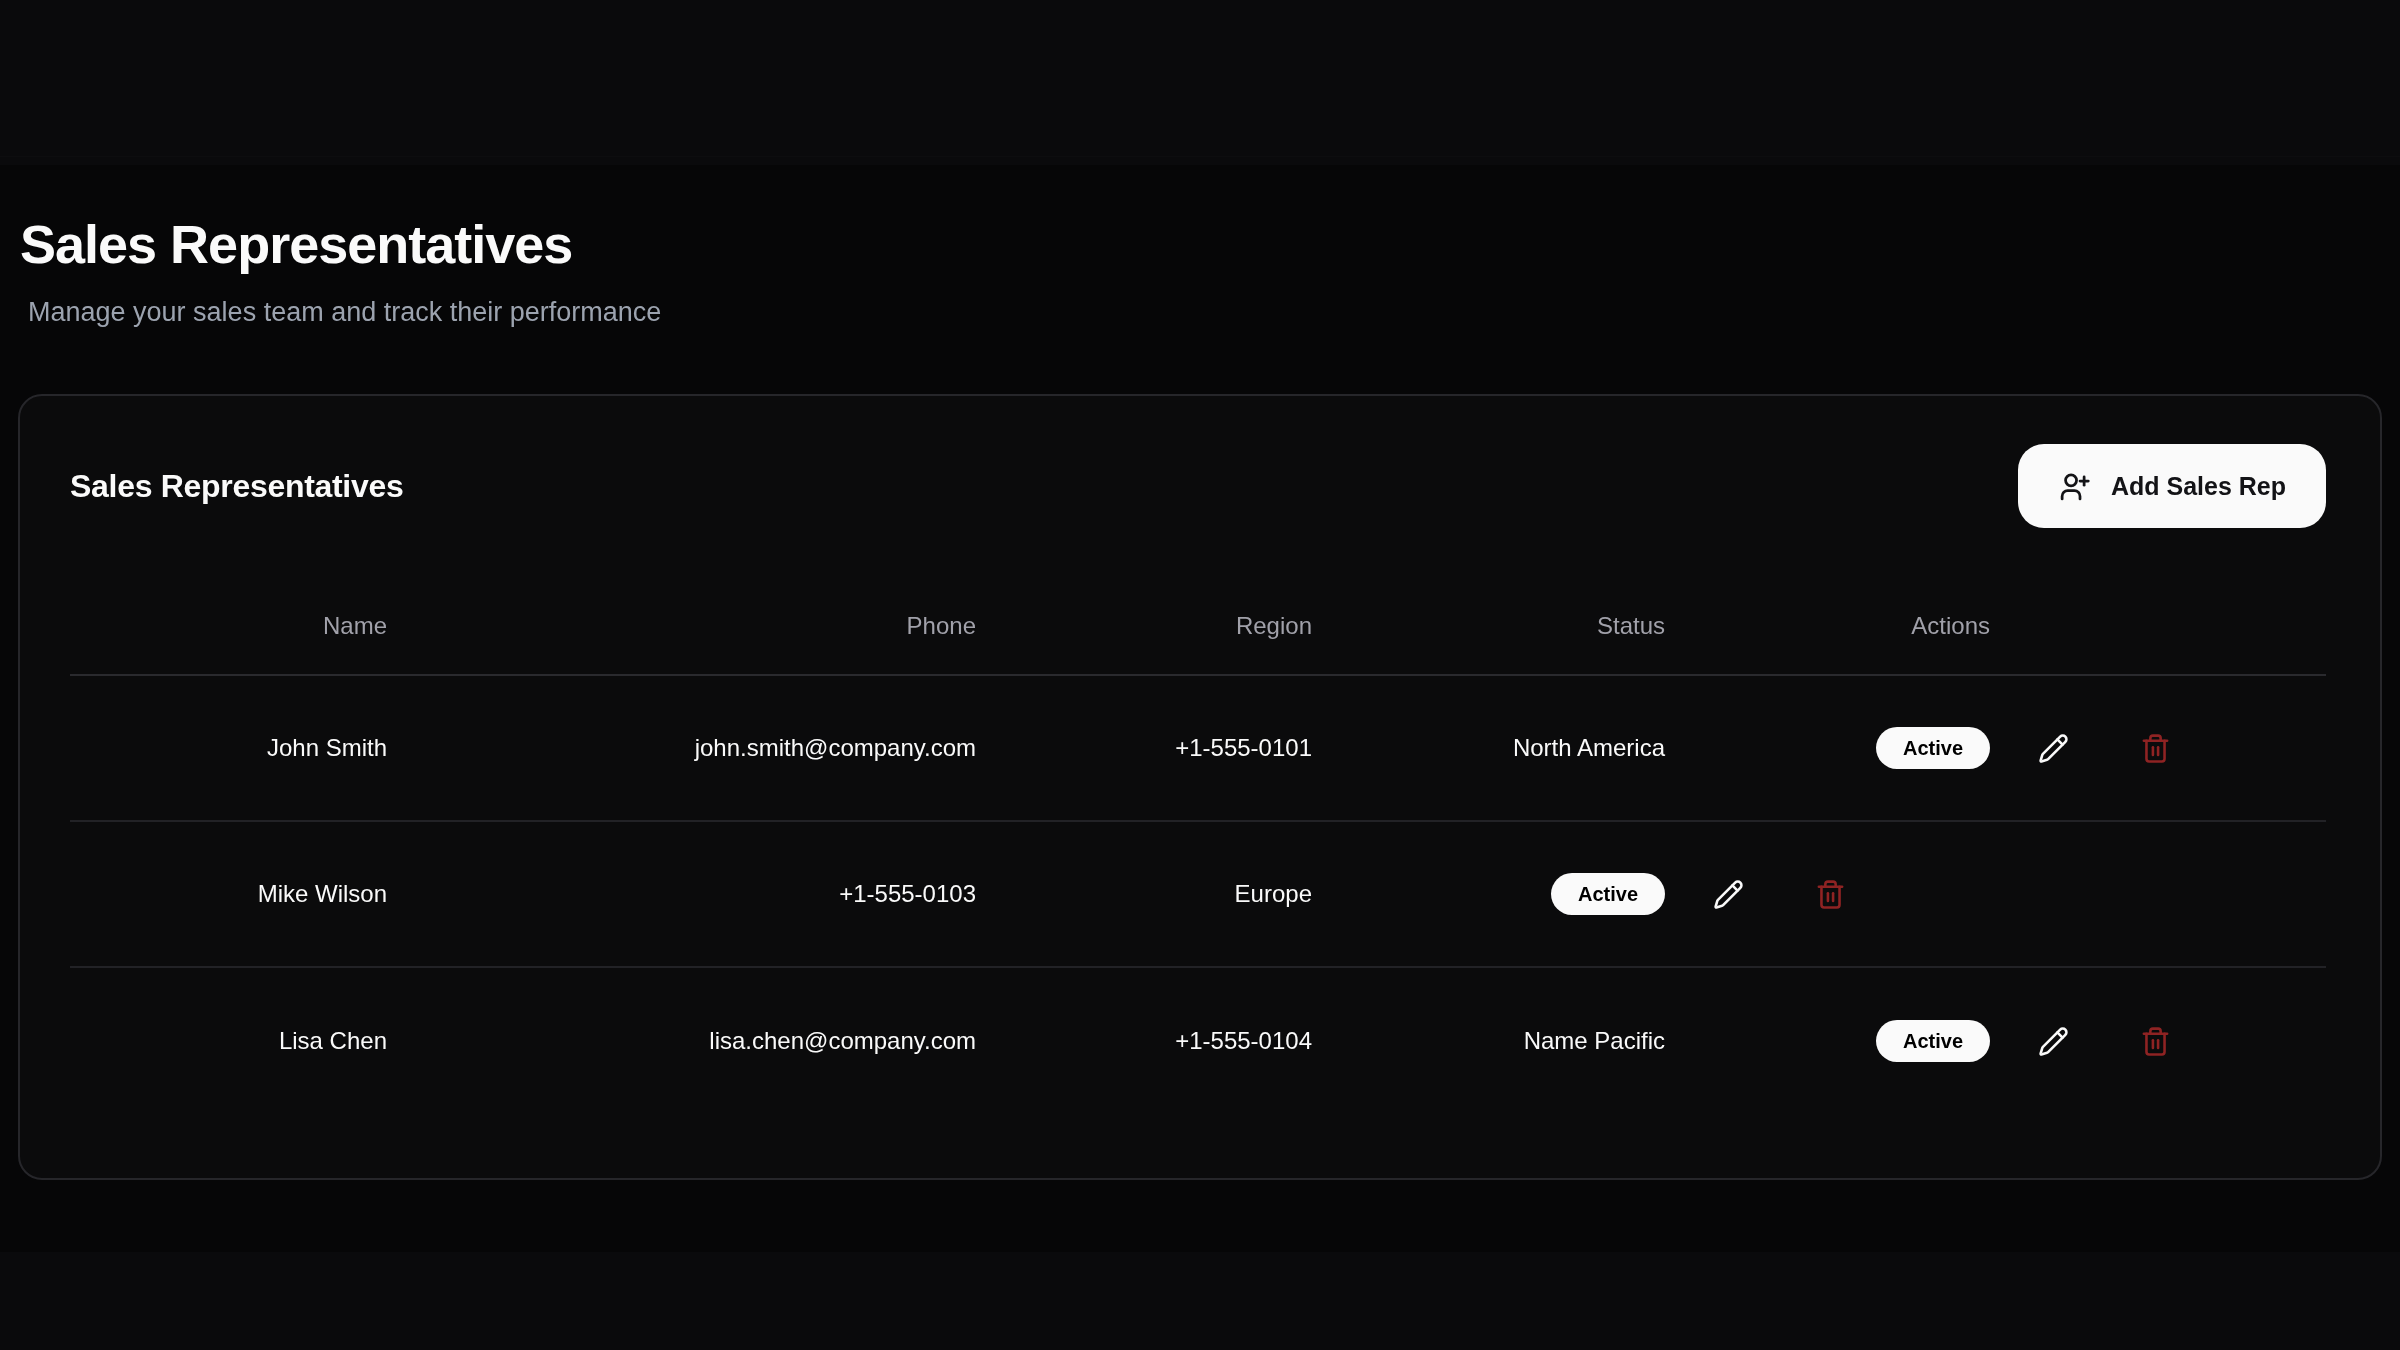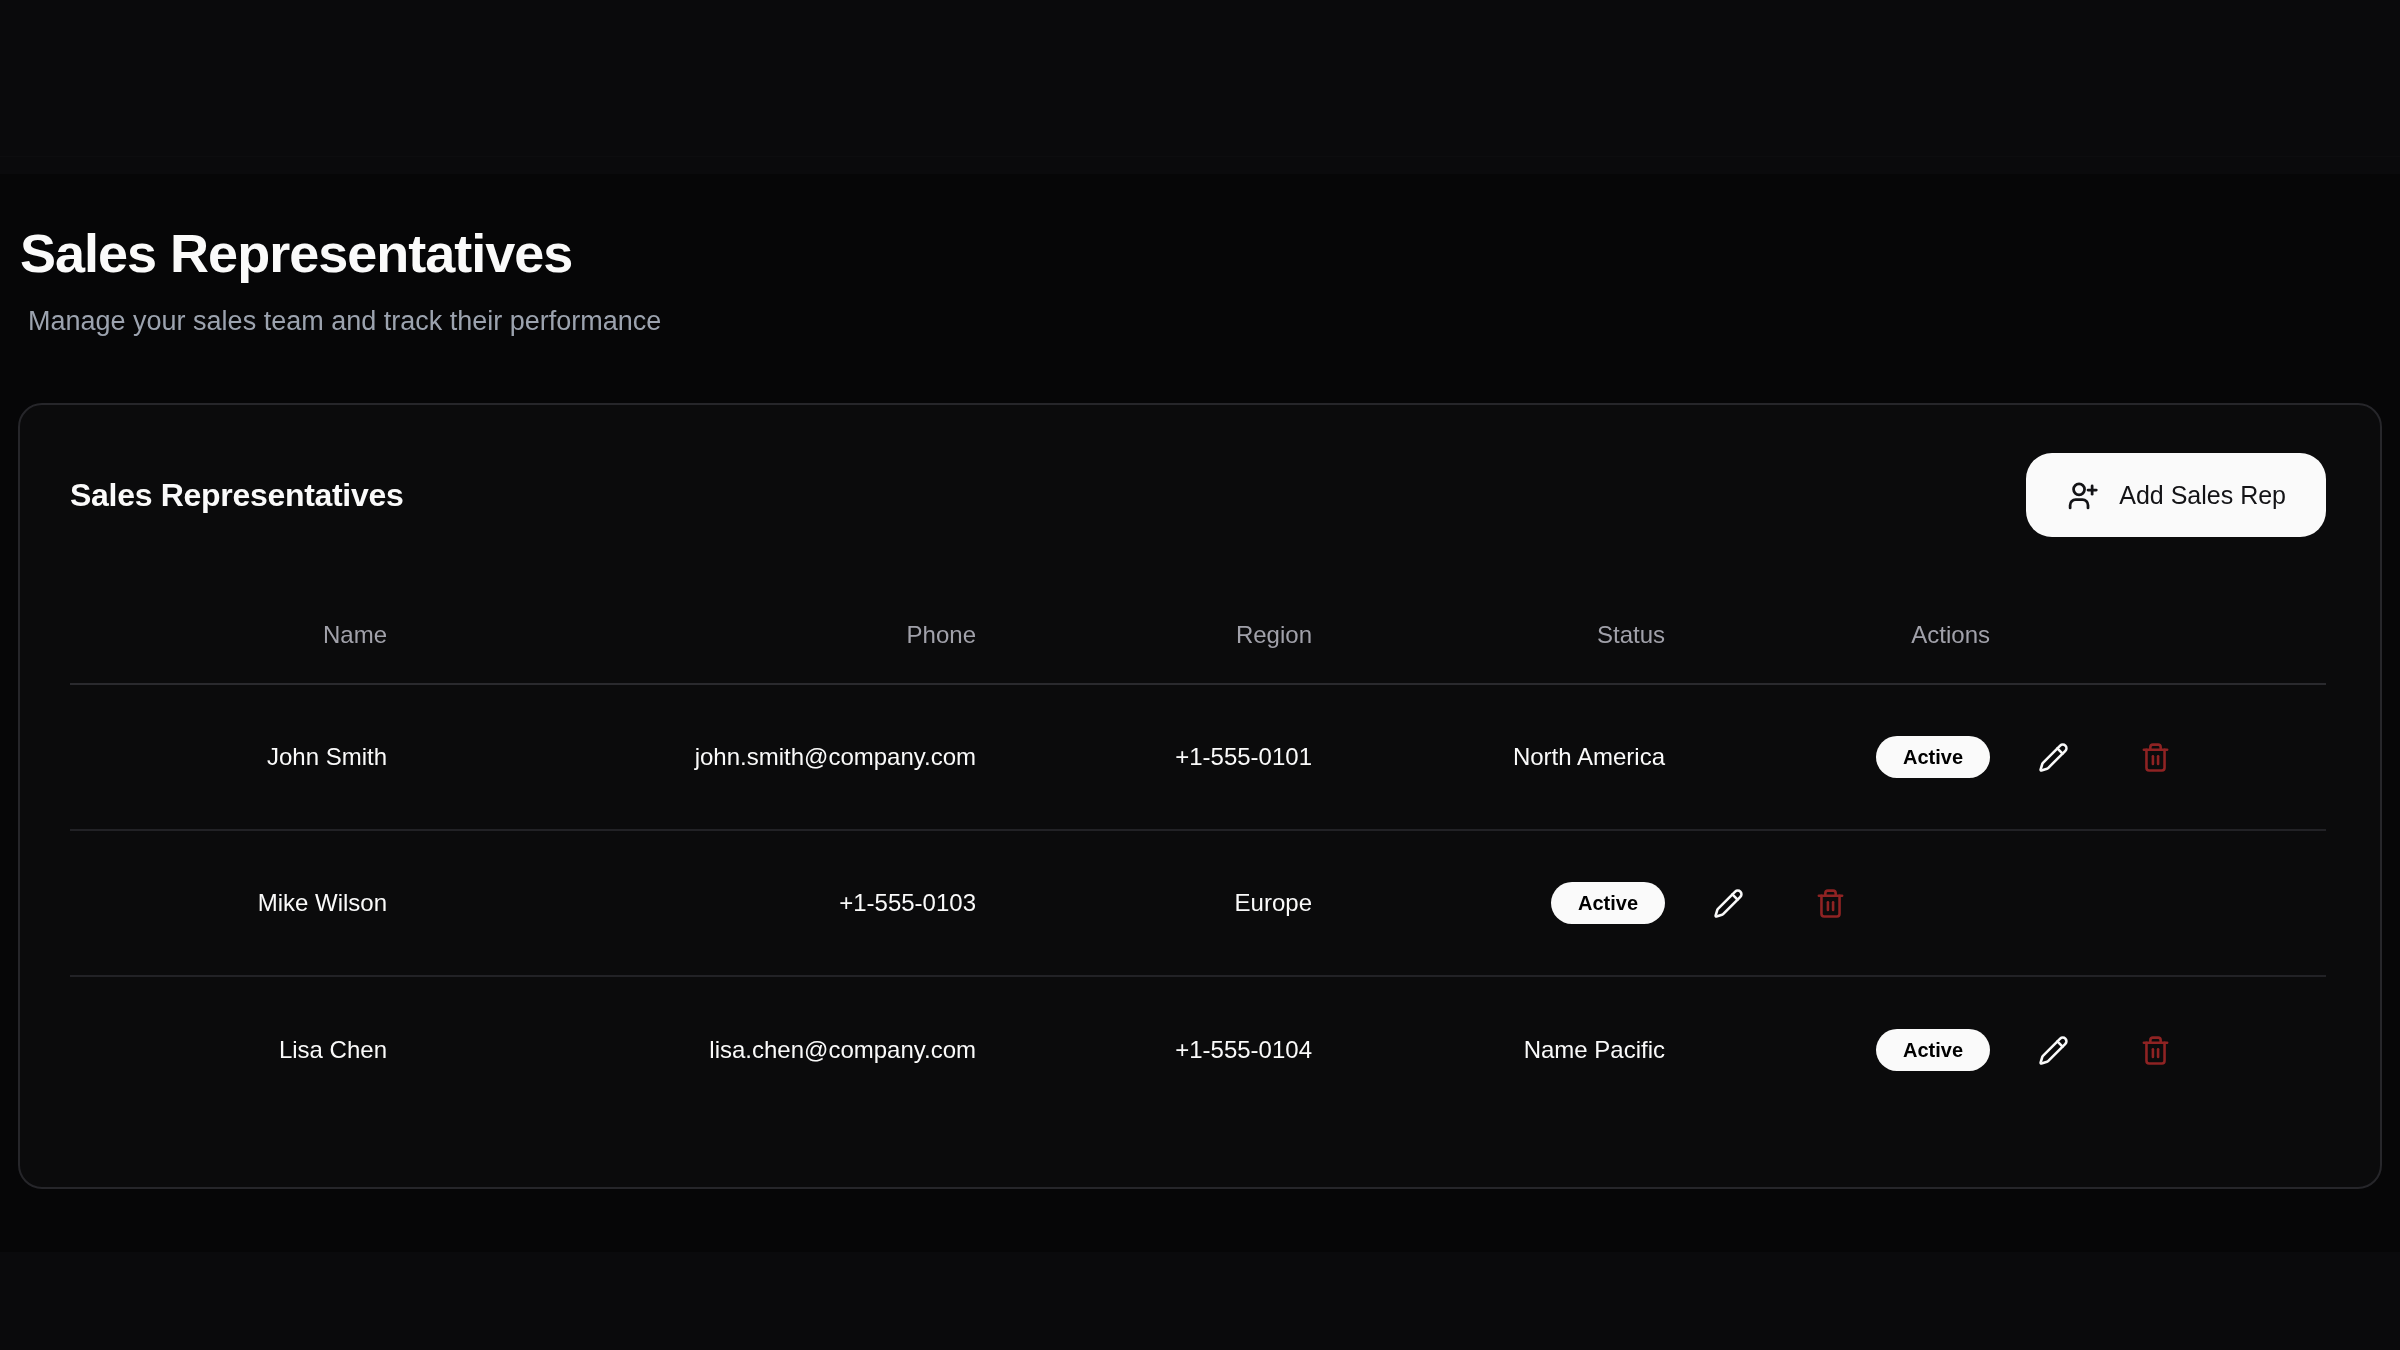--- a/index.html
+++ b/index.html
@@ -9,21 +9,21 @@
     font-family: "Liberation Sans", "DejaVu Sans", sans-serif;
     color: #fafafa;
     position: relative;
   }
   .top-band {
     position: absolute; top: 0; left: 0; width: 2400px; height: 157px;
     background: #0a0a0c;
     border-bottom: 1px solid #0d0d0f;
   }
   .main-area {
-    position: absolute; top: 174px; left: 0; width: 2400px; height: 1095px;
+    position: absolute; top: 165px; left: 0; width: 2400px; height: 1095px;
     background: #060607;
     padding: 48px 18px 0 18px;
   }
   .page-title {
     font-size: 54px; font-weight: 700; letter-spacing: -1px;
     color: #fafafa; line-height: 1.15; margin-left: 2px;
   }
   .page-subtitle {
     font-size: 27px; font-weight: 400; color: #9ca3af;
     margin-top: 22px; margin-left: 10px;
@@ -41,21 +41,21 @@
     margin-bottom: 50px;
   }
   .card-title {
     font-size: 32px; font-weight: 700; letter-spacing: -0.3px; color: #fafafa;
   }
   .add-btn {
     display: flex; align-items: center; gap: 20px;
     height: 84px; padding: 0 40px;
     background: #fafafa; color: #131316;
     border: none; border-radius: 26px;
-    font-family: inherit; font-size: 25px; font-weight: 400;
+    font-family: inherit; font-size: 25px; font-weight: 700;
     cursor: pointer;
   }
   .add-btn svg { display: block; }
   .tbl { width: 100%; text-align: right; }
   .tr {
     display: grid;
     grid-template-columns: 317px 589px 336px 353px 325px 1fr;
     align-items: center;
   }
   .tr.head { height: 98px; border-bottom: 2px solid #2a2a2e; }

